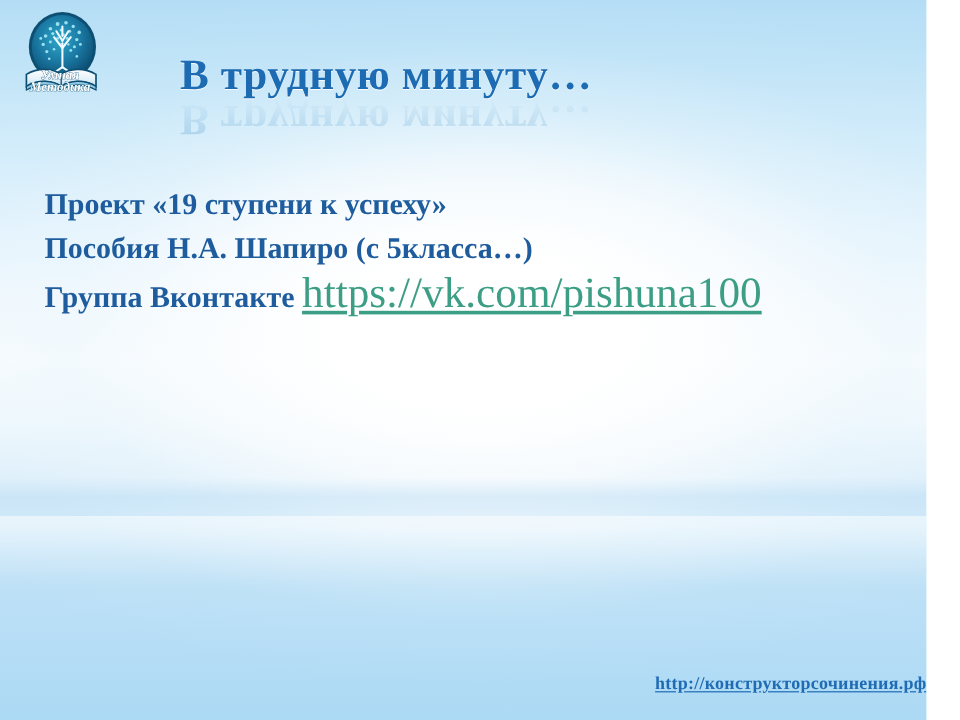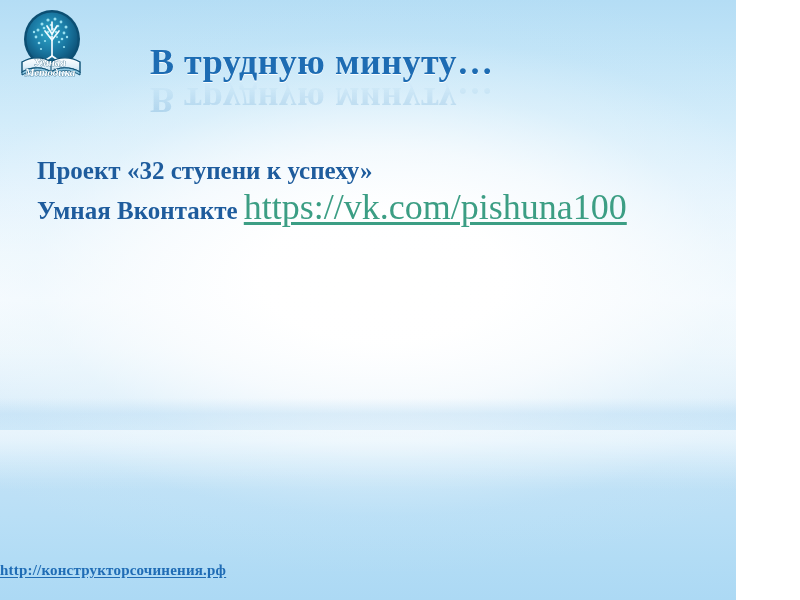--- a/index.html
+++ b/index.html
@@ -34,20 +34,21 @@
         #f4fafe 42%,
         #fbfdff 50%,
         #f2f9fd 58%,
         #e2f1fb 66%,
         #d3ebfa 72%,
         #c9e6f8 76%,
         #bfe1f6 80%,
         #b9dff6 86%,
         #b2dcf5 93%,
         #acd9f4 100%);
+    padding-left: 36px;
   }
 
   
   .haze-band {
     position: absolute;
     left: 0;
     right: 0;
     top: 398px;
     height: 42px;
     background: linear-gradient(to bottom,
@@ -137,21 +138,21 @@
     text-underline-offset: 3px;
     cursor: pointer;
   }
 
   
   .footer {
     position: absolute;
     left: 0;
     right: 0;
     top: 561px;
-    text-align: left;
+    text-align: right;
   }
   .footer-link {
     font-family: "Liberation Serif", "DejaVu Serif", serif;
     font-weight: bold;
     font-size: 15px;
     color: #1f6cb5;
     text-decoration: underline;
     text-underline-offset: 2px;
     letter-spacing: 0.2px;
     cursor: pointer;
@@ -230,21 +231,22 @@
       <text x="38" y="70" font-family="Liberation Serif, serif" font-style="italic" font-weight="bold" font-size="11" fill="#ffffff" text-anchor="middle" stroke="#0c4f73" stroke-width="0.5" paint-order="stroke">Методика</text>
     </svg>
   </div>
 
   <div class="title-wrap">
     <div class="title-text">В трудную минуту…</div>
     <div class="title-reflection" aria-hidden="true">В трудную минуту…</div>
   </div>
 
   <div class="body-block">
-    <div class="body-line">Проект «32 ступени к успеху»</div>
-    <div class="body-line"><span>Умная Вконтакте </span><span class="link-inline">https://vk.com/pishuna100</span></div>
+    <div class="body-line">Проект «19 ступени к успеху»</div>
+    <div class="body-line">Пособия Н.А. Шапиро (с 5класса…)</div>
+    <div class="body-line"><span>Группа Вконтакте </span><span class="link-inline">https://vk.com/pishuna100</span></div>
   </div>
 
   <div class="footer">
     <span class="footer-link">http://конструкторсочинения.рф</span>
   </div>
 
 </div>
 
 </body></html>

